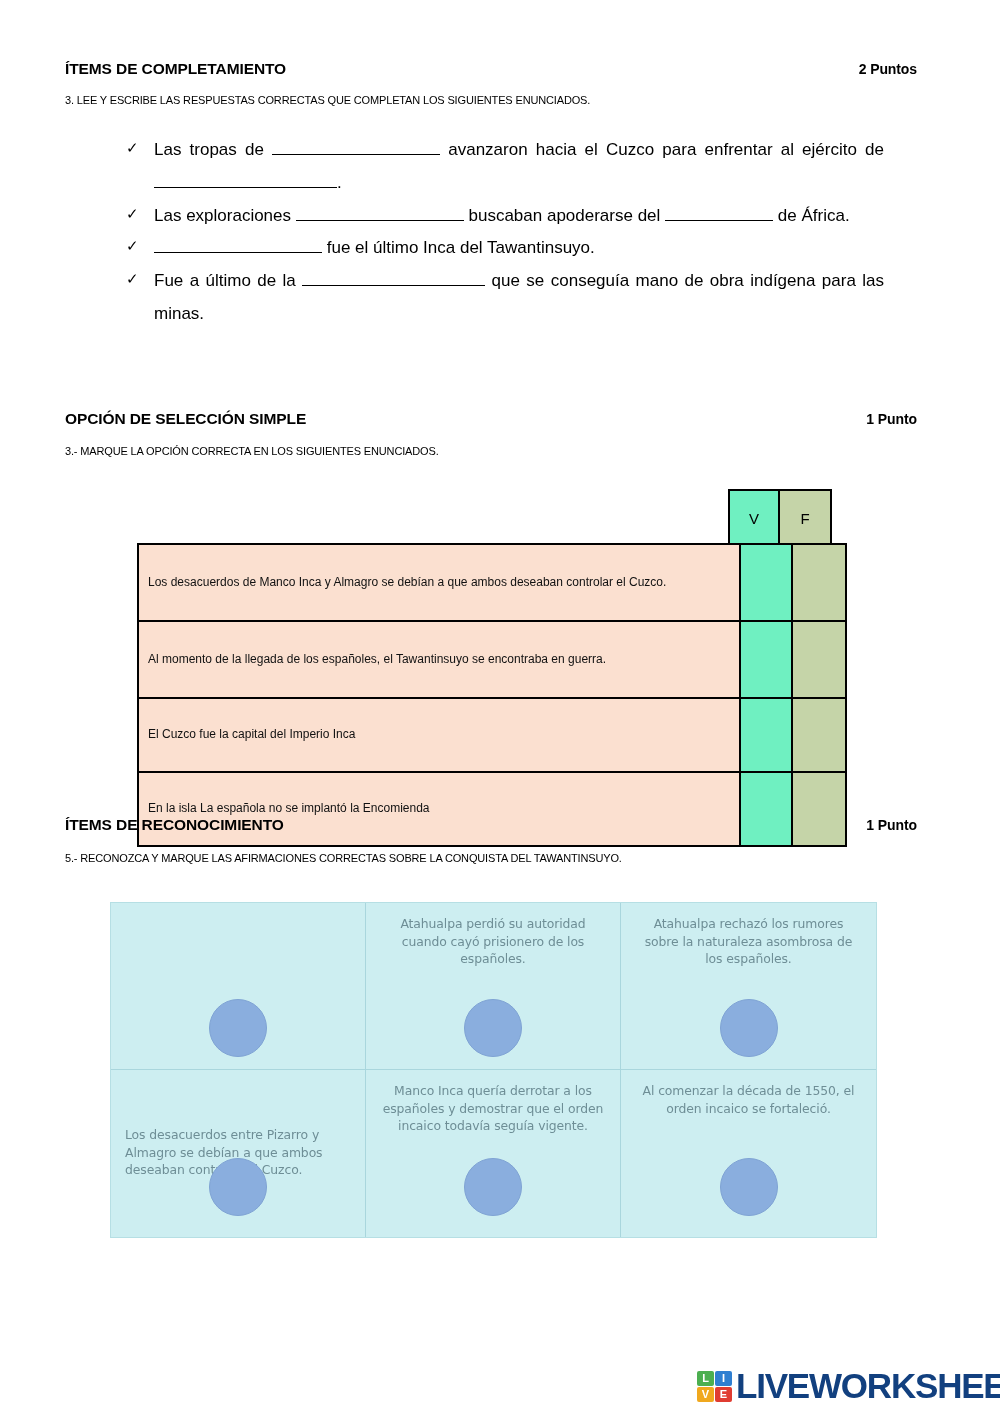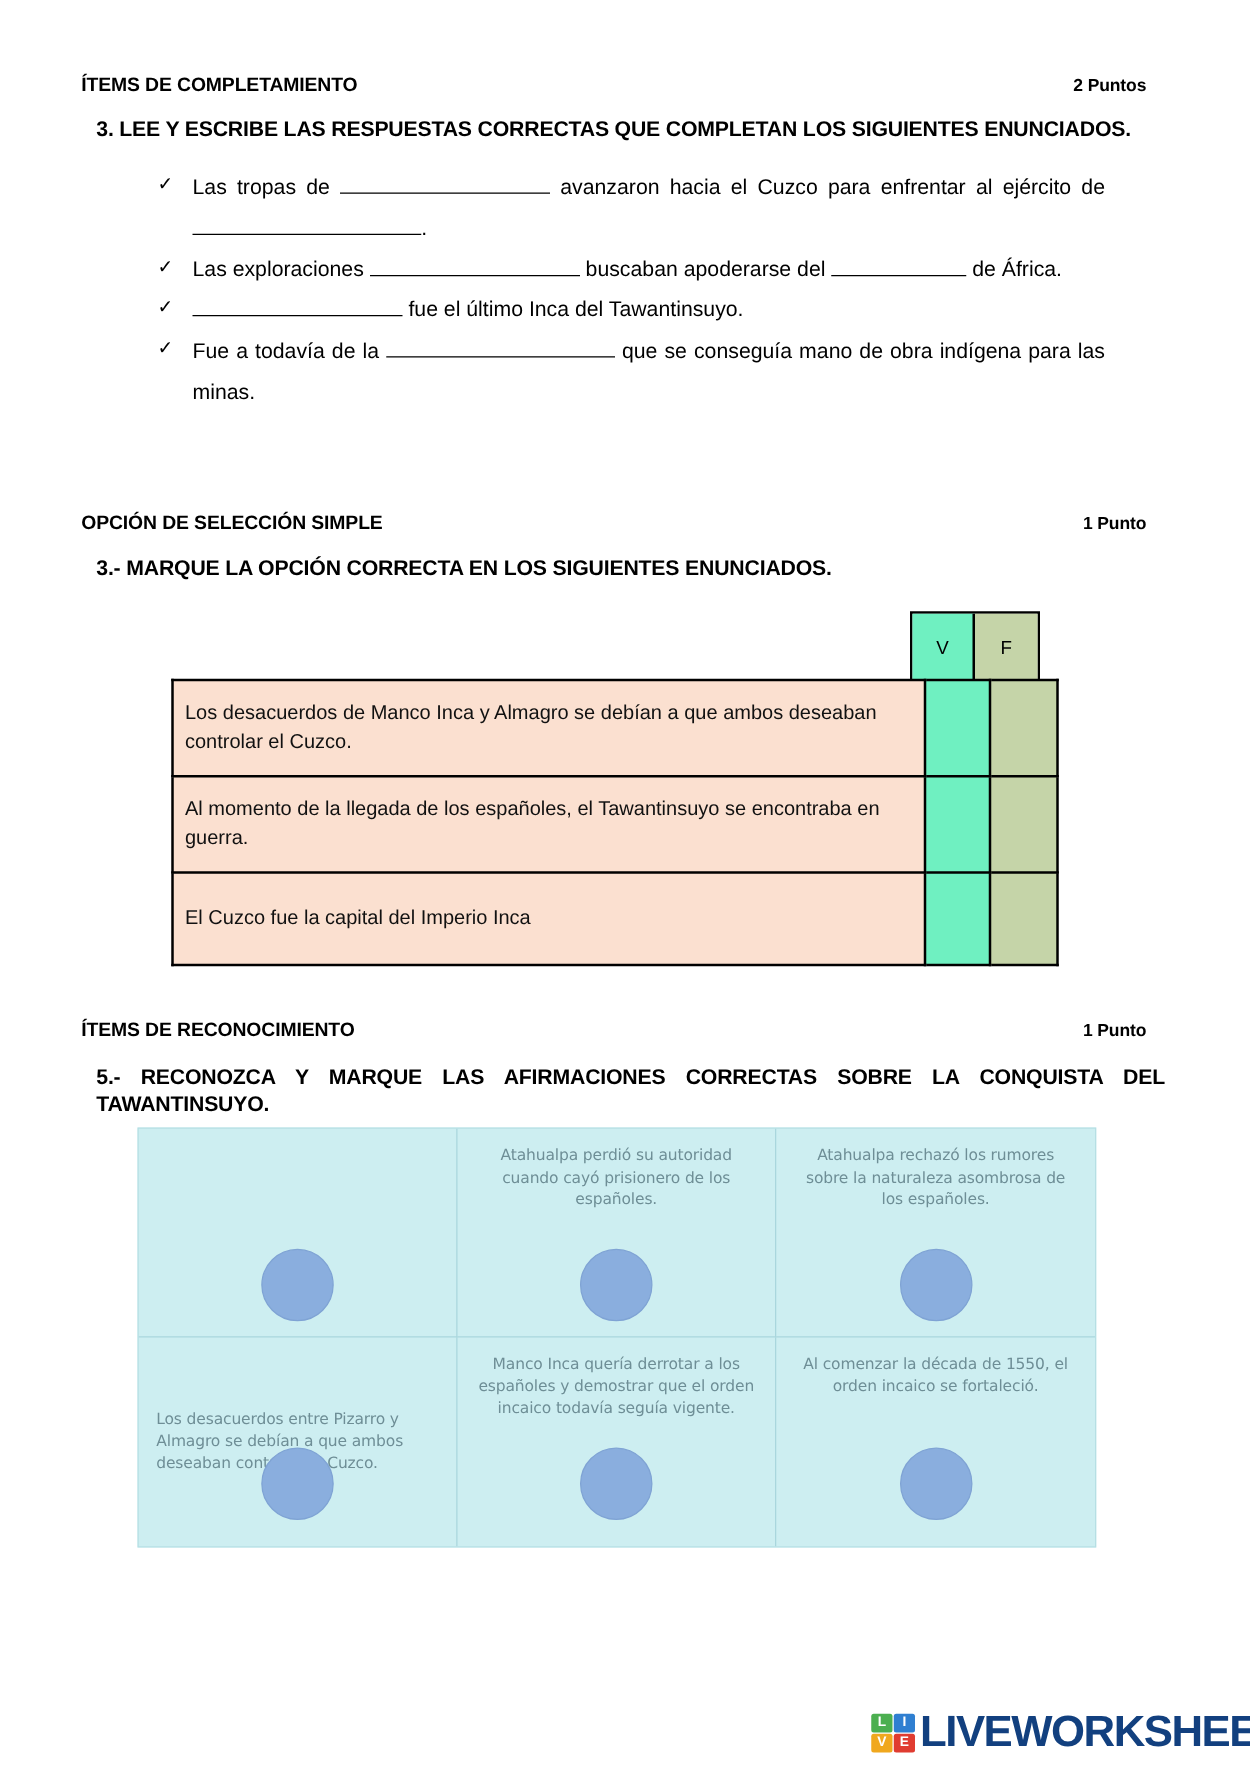--- a/index.html
+++ b/index.html
@@ -34,25 +34,24 @@
     font-weight: bold;
     font-size: 15.5px;
     letter-spacing: -0.1px;
   }
   .section-head .pts { font-weight: bold; font-size: 14px; }
 
   .instruction {
     position: absolute;
     left: 65px;
     width: 855px;
-    font-weight: bold;
-    font-size: 17px;
+    font-weight: normal;
+    font-size: 11px;
     line-height: 1.30;
     letter-spacing: -0.15px;
-    margin-left: 12px;
   }
   .instruction.justify { text-align: justify; }
 
   
   .fill-list {
     position: absolute;
     left: 126px;
     top: 134px;
     width: 758px;
     font-size: 17px;
@@ -115,21 +114,21 @@
     border-collapse: collapse;
     table-layout: fixed;
   }
   .vf-table td {
     border: 2px solid #000;
     padding: 0;
     vertical-align: middle;
   }
   .vf-table td.stmt {
     background: #fbe0d0;
-    font-size: 16px;
+    font-size: 12px;
     line-height: 1.42;
     padding: 7px 0 7px 9px;
     width: 591px;
     color: #111;
   }
   .vf-table td.opt-v { background: #6ff0c1; width: 50px; }
   .vf-table td.opt-f { background: #c5d4a8; width: 52px; }
   .vf-table tr.r1 td { height: 61px; }
   .vf-table tr.r2 td { height: 61px; }
   .vf-table tr.r3 td { height: 58px; }
@@ -247,21 +246,21 @@
       <span><span>Las exploraciones </span><span class="blank b-lg"></span><span> buscaban apoderarse del </span><span class="blank b-sm"></span><span> de África.</span></span>
     </div>
 
     <div class="fill-item">
       <span class="tick">✓</span>
       <span><span class="blank b-lg"></span><span> fue el último Inca del Tawantinsuyo.</span></span>
     </div>
 
     <div class="fill-item">
       <span class="tick">✓</span>
-      <span><span>Fue a todavía de la </span><span class="blank b-xl"></span><span> que se conseguía mano de obra indígena para las minas.</span></span>
+      <span><span>Fue a último de la </span><span class="blank b-xl"></span><span> que se conseguía mano de obra indígena para las minas.</span></span>
     </div>
 
   </div>
 
   <div class="section-head" style="top:410px;">
     <span>OPCIÓN DE SELECCIÓN SIMPLE</span>
     <span class="pts">1 Punto</span>
   </div>
 
   <div class="instruction" style="top:444px;">3.- MARQUE LA OPCIÓN CORRECTA EN LOS SIGUIENTES ENUNCIADOS.</div>
@@ -283,20 +282,25 @@
         <tr class="r2">
           <td class="stmt">Al momento de la llegada de los españoles, el Tawantinsuyo se encontraba en guerra.</td>
           <td class="opt-v"></td>
           <td class="opt-f"></td>
         </tr>
         <tr class="r3">
           <td class="stmt">El Cuzco fue la capital del Imperio Inca</td>
           <td class="opt-v"></td>
           <td class="opt-f"></td>
         </tr>
+        <tr class="r4">
+          <td class="stmt">En la isla La española no se implantó la Encomienda</td>
+          <td class="opt-v"></td>
+          <td class="opt-f"></td>
+        </tr>
       </tbody>
     </table>
   </div>
 
   <div class="section-head" style="top:816px;">
     <span>ÍTEMS DE RECONOCIMIENTO</span>
     <span class="pts">1 Punto</span>
   </div>
 
   <div class="instruction justify" style="top:851px;">5.- RECONOZCA Y MARQUE LAS AFIRMACIONES CORRECTAS SOBRE LA CONQUISTA DEL TAWANTINSUYO.</div>

